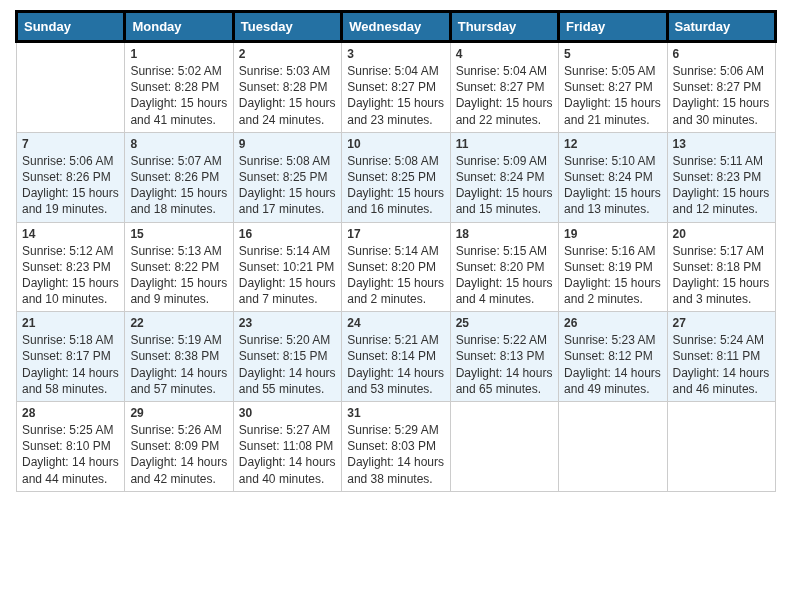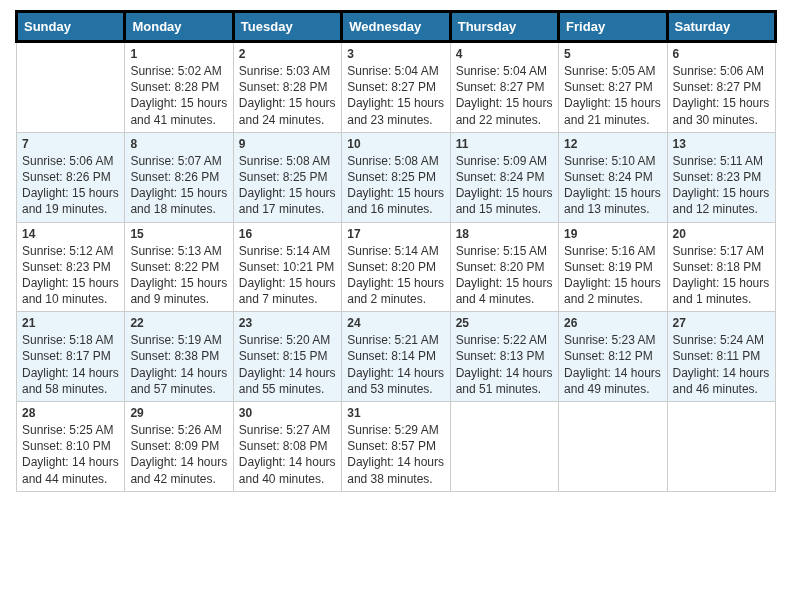--- a/index.html
+++ b/index.html
@@ -179,21 +179,21 @@
           <td>
             <span class="day-number">18</span>
             <div class="day-info"><span>Sunrise: 5:15 AM</span><br><span>Sunset: 8:20 PM</span><br><span>Daylight: 15 hours</span><br><span>and 4 minutes.</span></div>
           </td>
           <td>
             <span class="day-number">19</span>
             <div class="day-info"><span>Sunrise: 5:16 AM</span><br><span>Sunset: 8:19 PM</span><br><span>Daylight: 15 hours</span><br><span>and 2 minutes.</span></div>
           </td>
           <td>
             <span class="day-number">20</span>
-            <div class="day-info"><span>Sunrise: 5:17 AM</span><br><span>Sunset: 8:18 PM</span><br><span>Daylight: 15 hours</span><br><span>and 1 minutes.</span></div>
+            <div class="day-info"><span>Sunrise: 5:17 AM</span><br><span>Sunset: 8:18 PM</span><br><span>Daylight: 15 hours</span><br><span>and 3 minutes.</span></div>
           </td>
         </tr>
         <tr class="row-alt">
           <td>
             <span class="day-number">21</span>
             <div class="day-info"><span>Sunrise: 5:18 AM</span><br><span>Sunset: 8:17 PM</span><br><span>Daylight: 14 hours</span><br><span>and 58 minutes.</span></div>
           </td>
           <td>
             <span class="day-number">22</span>
             <div class="day-info"><span>Sunrise: 5:19 AM</span><br><span>Sunset: 8:38 PM</span><br><span>Daylight: 14 hours</span><br><span>and 57 minutes.</span></div>
@@ -201,21 +201,21 @@
           <td>
             <span class="day-number">23</span>
             <div class="day-info"><span>Sunrise: 5:20 AM</span><br><span>Sunset: 8:15 PM</span><br><span>Daylight: 14 hours</span><br><span>and 55 minutes.</span></div>
           </td>
           <td>
             <span class="day-number">24</span>
             <div class="day-info"><span>Sunrise: 5:21 AM</span><br><span>Sunset: 8:14 PM</span><br><span>Daylight: 14 hours</span><br><span>and 53 minutes.</span></div>
           </td>
           <td>
             <span class="day-number">25</span>
-            <div class="day-info"><span>Sunrise: 5:22 AM</span><br><span>Sunset: 8:13 PM</span><br><span>Daylight: 14 hours</span><br><span>and 51 minutes.</span></div>
+            <div class="day-info"><span>Sunrise: 5:22 AM</span><br><span>Sunset: 8:13 PM</span><br><span>Daylight: 14 hours</span><br><span>and 65 minutes.</span></div>
           </td>
           <td>
             <span class="day-number">26</span>
             <div class="day-info"><span>Sunrise: 5:23 AM</span><br><span>Sunset: 8:12 PM</span><br><span>Daylight: 14 hours</span><br><span>and 49 minutes.</span></div>
           </td>
           <td>
             <span class="day-number">27</span>
             <div class="day-info"><span>Sunrise: 5:24 AM</span><br><span>Sunset: 8:11 PM</span><br><span>Daylight: 14 hours</span><br><span>and 46 minutes.</span></div>
           </td>
         </tr>
@@ -223,25 +223,25 @@
           <td>
             <span class="day-number">28</span>
             <div class="day-info"><span>Sunrise: 5:25 AM</span><br><span>Sunset: 8:10 PM</span><br><span>Daylight: 14 hours</span><br><span>and 44 minutes.</span></div>
           </td>
           <td>
             <span class="day-number">29</span>
             <div class="day-info"><span>Sunrise: 5:26 AM</span><br><span>Sunset: 8:09 PM</span><br><span>Daylight: 14 hours</span><br><span>and 42 minutes.</span></div>
           </td>
           <td>
             <span class="day-number">30</span>
-            <div class="day-info"><span>Sunrise: 5:27 AM</span><br><span>Sunset: 8:08 PM</span><br><span>Daylight: 14 hours</span><br><span>and 40 minutes.</span></div>
+            <div class="day-info"><span>Sunrise: 5:27 AM</span><br><span>Sunset: 11:08 PM</span><br><span>Daylight: 14 hours</span><br><span>and 40 minutes.</span></div>
           </td>
           <td>
             <span class="day-number">31</span>
-            <div class="day-info"><span>Sunrise: 5:29 AM</span><br><span>Sunset: 8:57 PM</span><br><span>Daylight: 14 hours</span><br><span>and 38 minutes.</span></div>
+            <div class="day-info"><span>Sunrise: 5:29 AM</span><br><span>Sunset: 8:03 PM</span><br><span>Daylight: 14 hours</span><br><span>and 38 minutes.</span></div>
           </td>
           <td class="empty-cell"></td>
           <td class="empty-cell"></td>
           <td class="empty-cell"></td>
         </tr>
       </tbody>
   </table>
 </div>
 
 </body></html>

